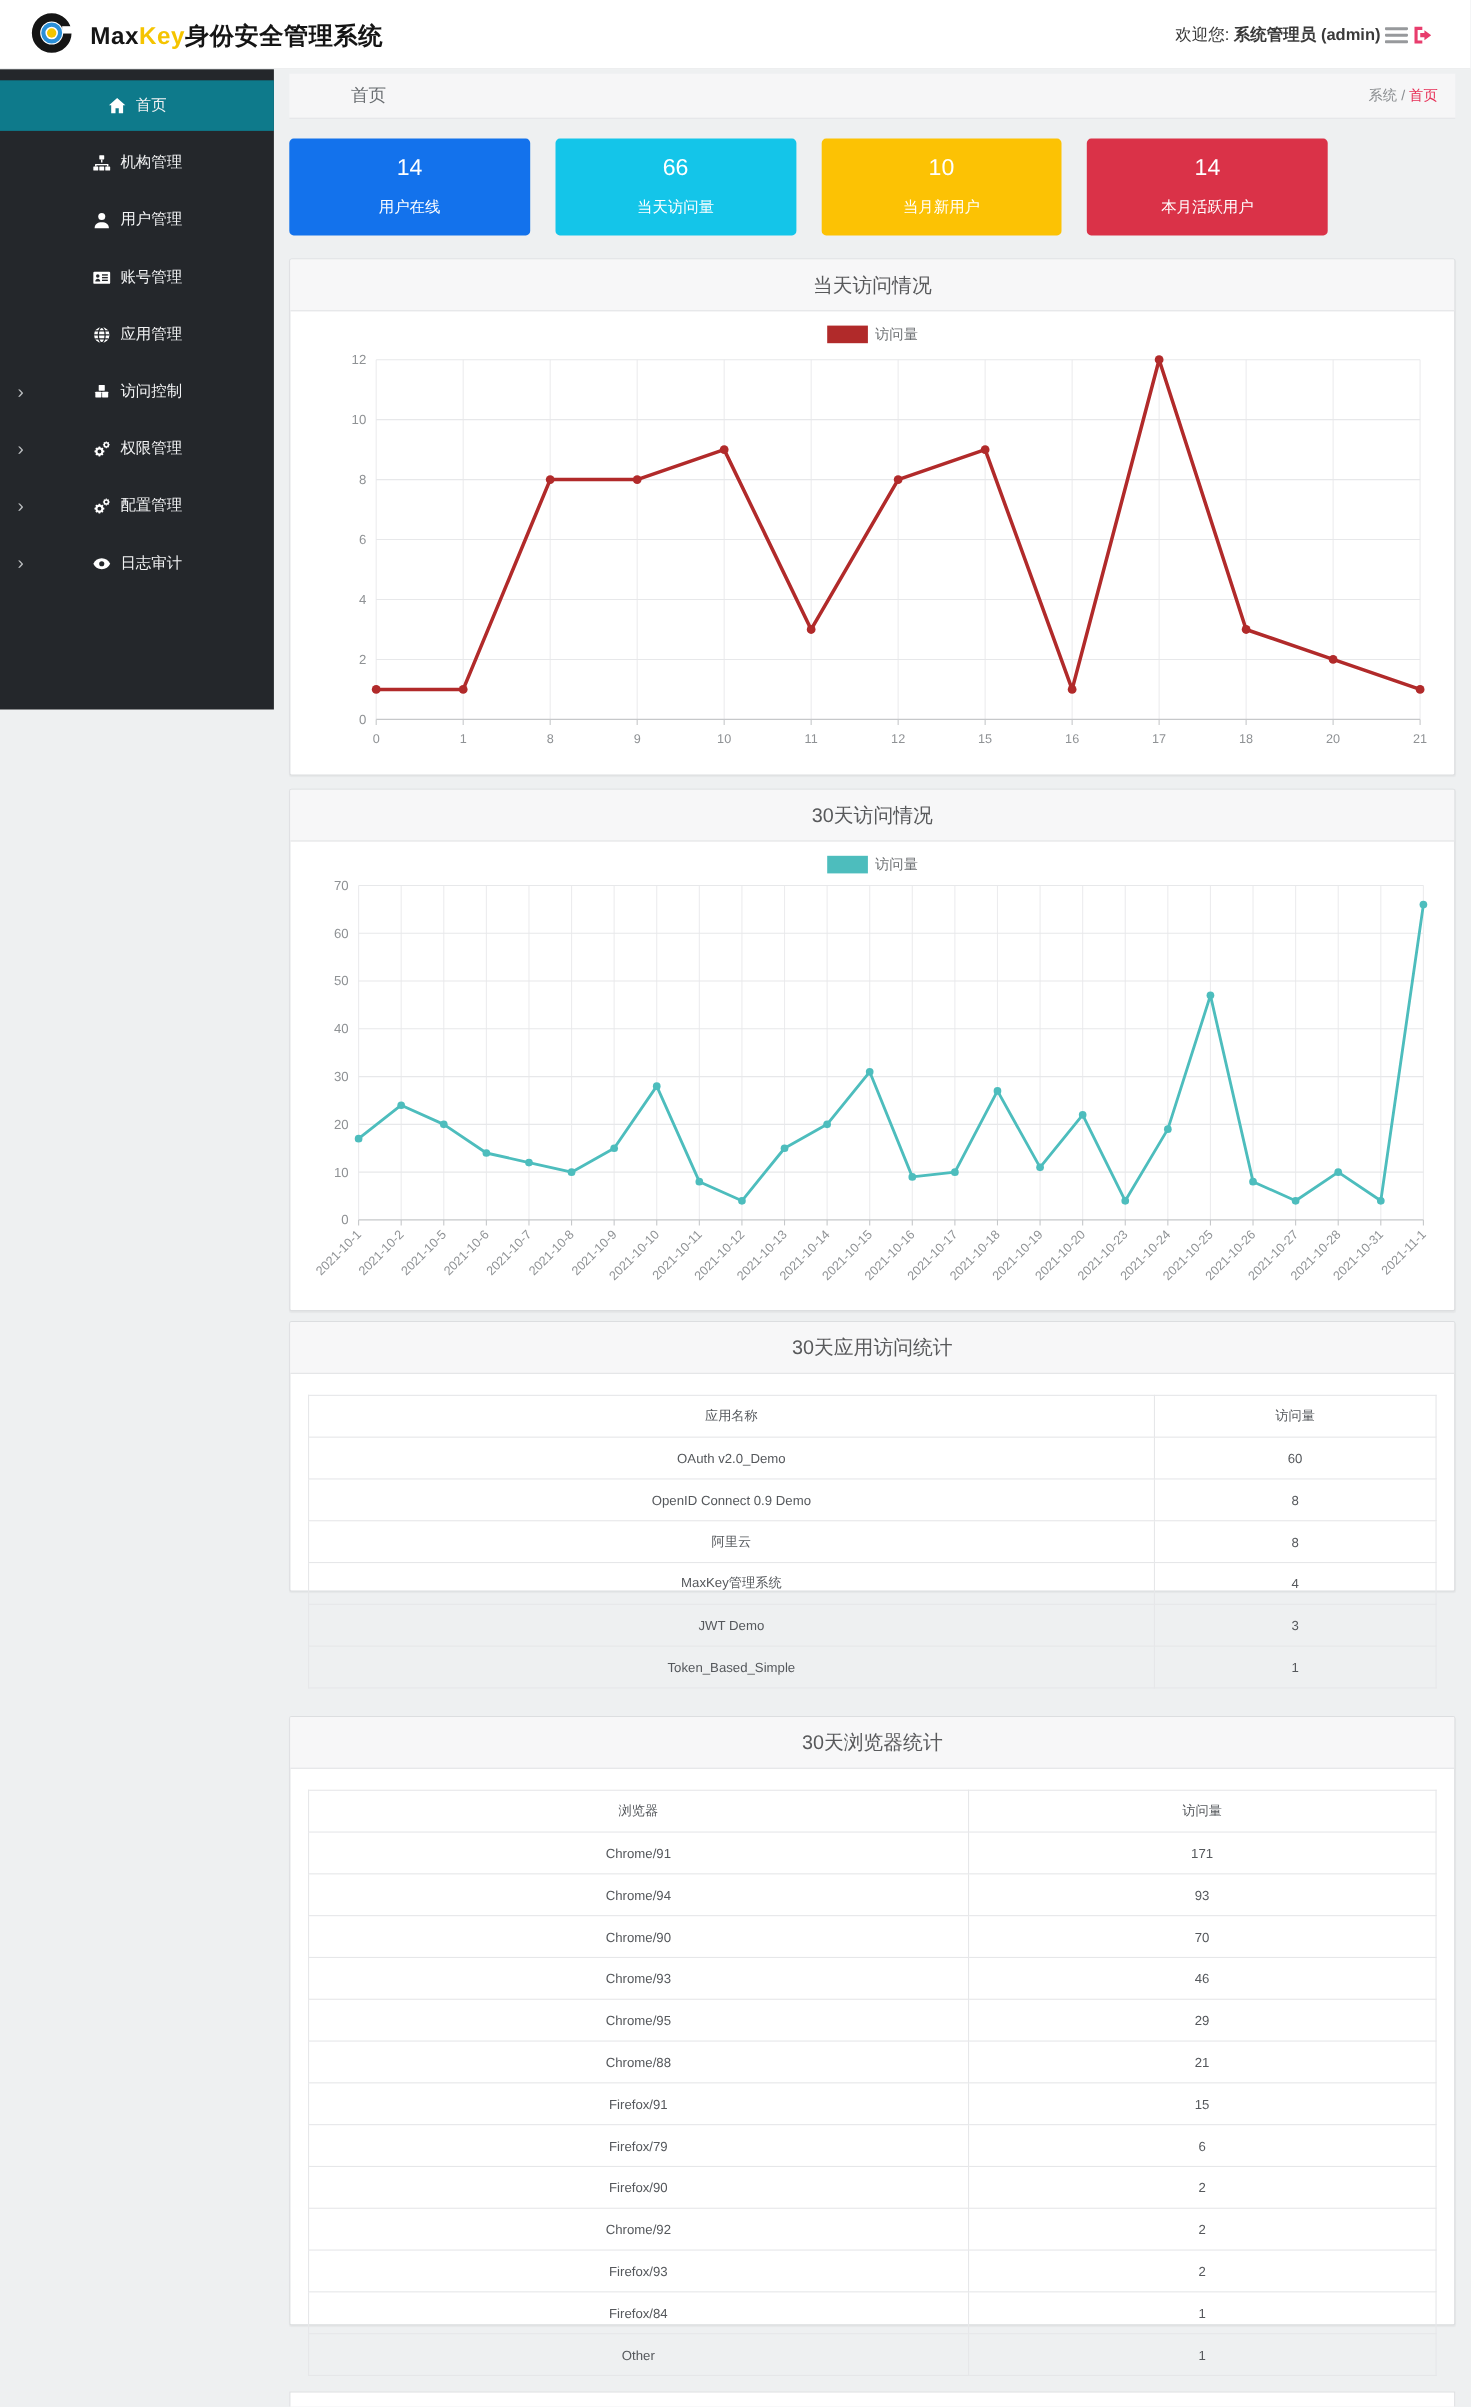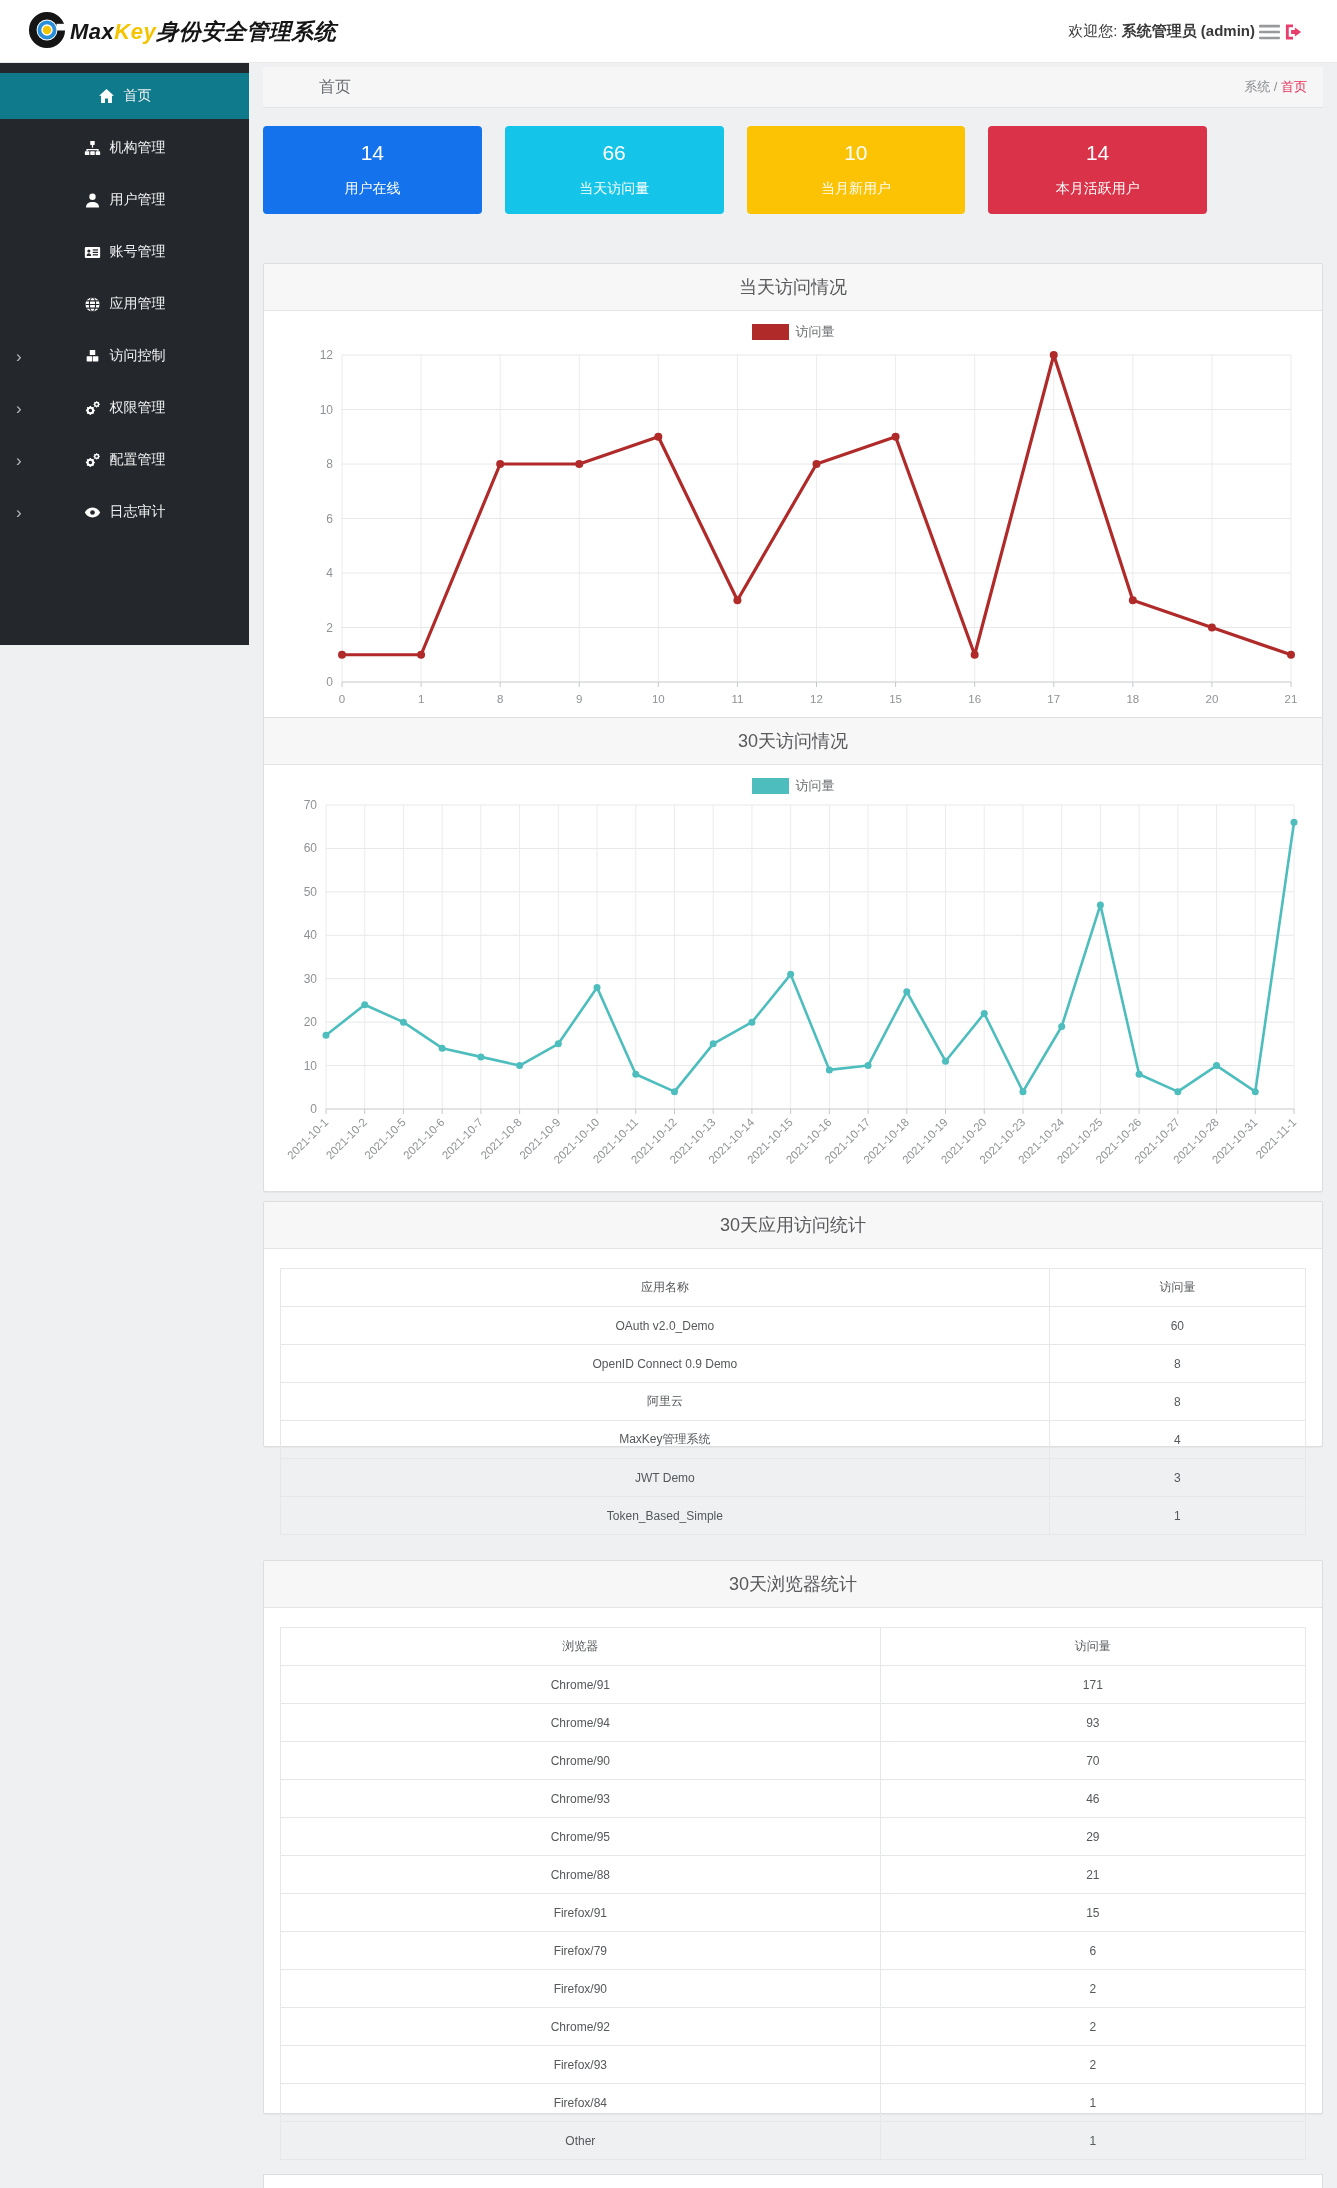--- a/index.html
+++ b/index.html
@@ -1,21 +1,21 @@
 <!DOCTYPE html>
 <html><head>
 <meta charset="utf-8">
 <style>
   html,body{margin:0;padding:0;background:#eef0f1;}
   #page{position:relative;width:1337px;height:2188px;background:#eef0f1;overflow:hidden;
         font-family:"Liberation Sans",sans-serif;}
   
   .topbar{position:absolute;top:0;left:0;width:1337px;height:63px;background:#ffffff;
           border-bottom:1px solid #e9eaec;box-sizing:border-box;}
-  .brand{position:absolute;left:28px;top:11px;display:flex;align-items:center;gap:4px;font-style:italic;}
+  .brand{position:absolute;left:28px;top:11px;display:flex;align-items:center;gap:16px;}
   .brand-text{font-size:22px;font-weight:bold;color:#151515;letter-spacing:.5px;}
   .brand-gold{color:#f5c400;}
   .top-right{position:absolute;right:34px;top:0;height:63px;display:flex;align-items:center;gap:4px;}
   .welcome{font-size:15px;color:#3a3a3a;}
   .welcome b{font-weight:bold;}
   .iconbtn{display:flex;align-items:center;cursor:pointer;}
   
   .sidebar{position:absolute;top:63px;left:0;width:249px;height:582px;background:#24272b;padding-top:10px;box-sizing:border-box;}
   .side-item{position:relative;height:46px;margin-bottom:6px;display:flex;align-items:center;justify-content:center;
              gap:9px;color:#f2f3f4;font-size:14px;cursor:pointer;}
@@ -245,21 +245,21 @@
       <div class="card" style="background: rgb(252, 194, 4);">
         <div class="num">10</div>
         <div class="lbl">当月新用户</div>
       </div>
       <div class="card" style="background: rgb(218, 50, 72);">
         <div class="num">14</div>
         <div class="lbl">本月活跃用户</div>
       </div>
     </div>
 
-  <div class="panel" style="top:235px;height:470px;margin-top:28px;">
+  <div class="panel" style="top:235px;height:470px;">
     <div class="panel-header">
       <span class="panel-title">当天访问情况</span>
     </div>
     <div class="legend">
       <span class="swatch" id="sw0" style="background: rgb(177, 42, 42);"></span>
       <span class="ltext">访问量</span>
     </div>
     <svg class="chart" id="chart0" width="1060" height="385" viewBox="0 0 1060 385">
         <line x1="78" y1="10" x2="78" y2="337" stroke="#ececee"></line>
         <line x1="157.08333333333331" y1="10" x2="157.08333333333331" y2="337" stroke="#ececee"></line>

